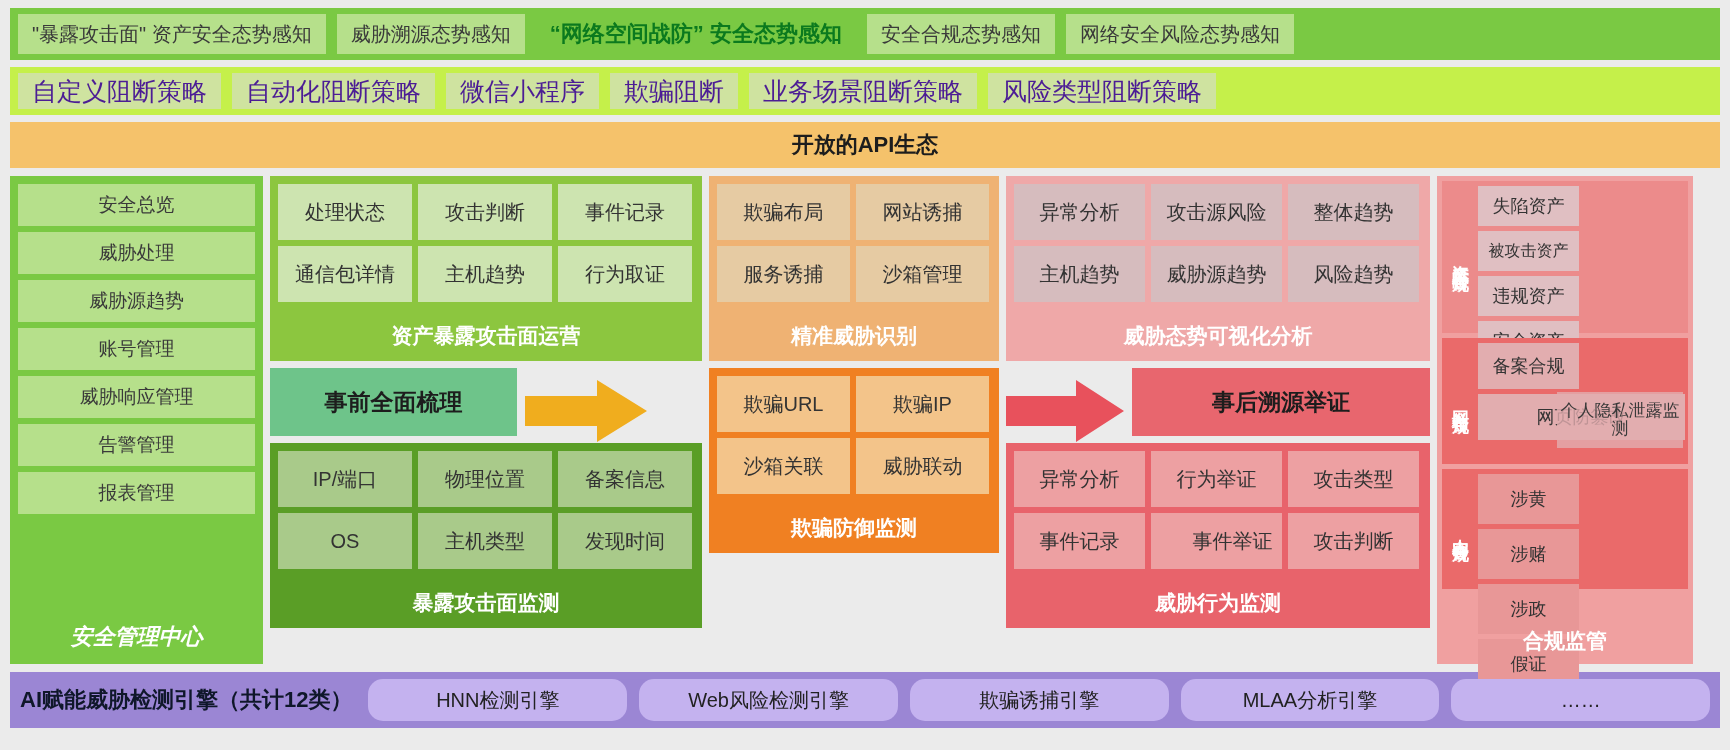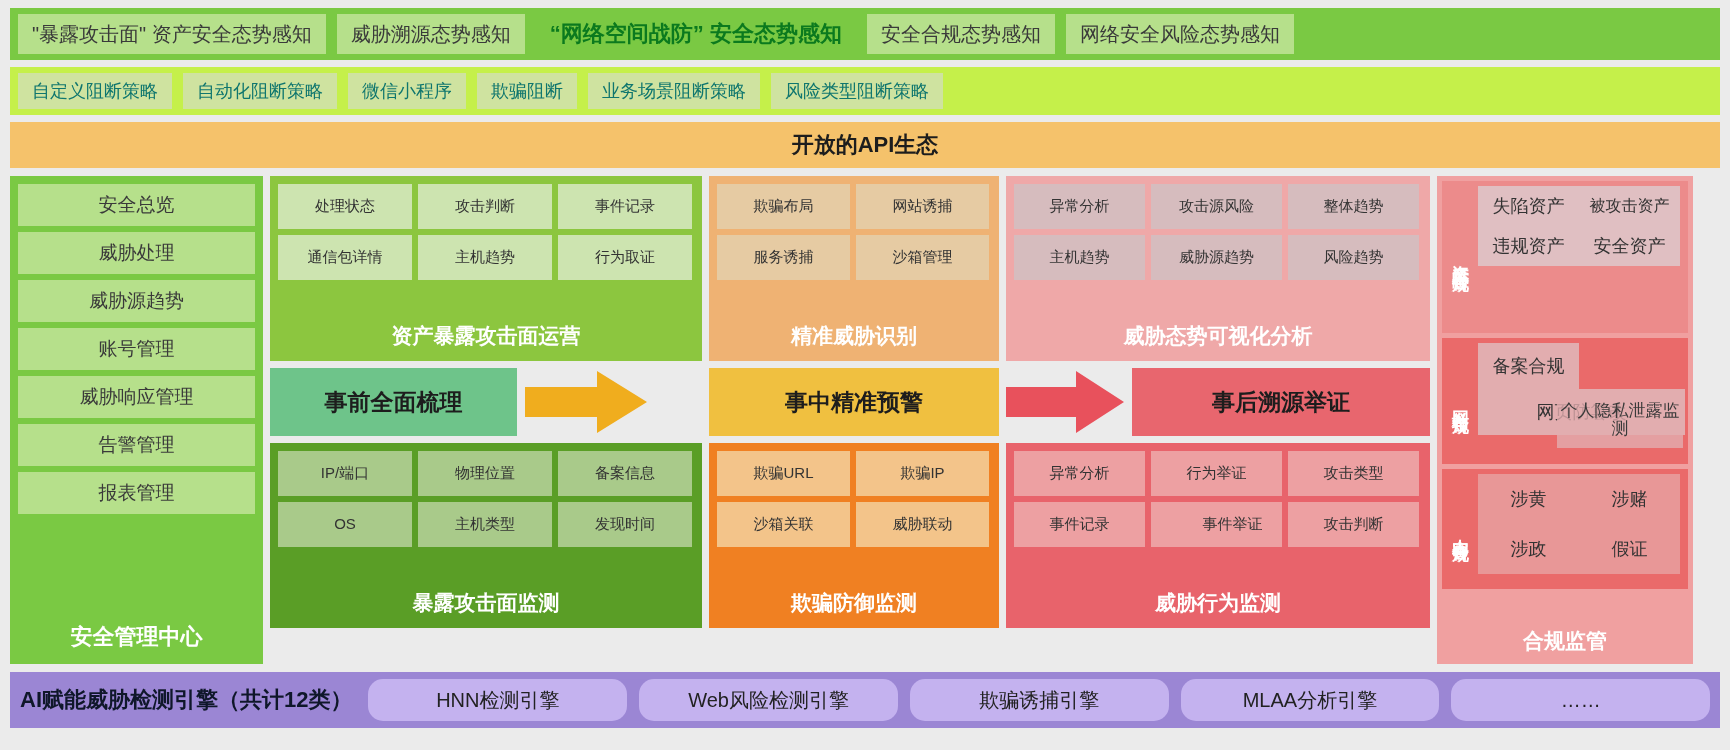--- a/index.html
+++ b/index.html
@@ -35,22 +35,22 @@
   }
 
   
   .band-orchestration{
     height:48px;background:#c5f04a;
     display:flex;align-items:center;gap:11px;
     padding:0 8px;box-sizing:border-box;
     margin-bottom:7px;
   }
   .band-orchestration .chip{
-    height:36px;background:#cfe3a0;color:#0f766e;
-    font-size:18px;flex:0 0 auto;padding:0 14px;
+    height:36px;background:#cfe3a0;color:#4c1d95;
+    font-size:25px;flex:0 0 auto;padding:0 14px;
   }
   .band-orchestration .chip.highlight{
     background:transparent;color:#1a8a1a;font-weight:bold;font-size:22px;
   }
 
   
   .band-api{
     height:46px;background:#f5c26b;
     display:flex;align-items:center;justify-content:center;
     margin-bottom:8px;
@@ -67,39 +67,39 @@
     width:253px;background:#7ac943;
     display:flex;flex-direction:column;
     padding:8px 8px 4px 8px;box-sizing:border-box;
   }
   .col-sidebar .chip{
     background:#b6e08b;color:#3a3a3a;font-size:19px;
     height:42px;margin-bottom:6px;
   }
   .col-sidebar .col-title{
     margin-top:auto;color:#fff;font-weight:bold;font-size:22px;
-    text-align:center;padding:6px 0 8px 0;
+    text-align:center;padding:6px 0 8px 0;font-style:italic;
   }
 
   
   .col-stack{display:flex;flex-direction:column;gap:7px;}
 
   .panel{
     display:flex;flex-direction:column;
     padding:8px 8px 4px 8px;box-sizing:border-box;
   }
   .panel .grid{display:flex;flex-wrap:wrap;gap:6px;}
-  .panel .grid .chip{font-size:15px;height:45px;}
+  .panel .grid .chip{font-size:20px;height:56px;}
   .panel .p-title{
     margin-top:auto;color:#fff;font-weight:bold;font-size:21px;
     text-align:center;padding:5px 0 7px 0;white-space:nowrap;
   }
 
   
-  .arrow-strip{display:flex;align-items:center;height:68px;gap:8px;}
+  .arrow-strip{display:flex;align-items:flex-end;height:68px;gap:8px;}
   .stage{
     display:flex;align-items:center;justify-content:center;
     height:68px;color:#1d1d1d;font-size:23px;font-weight:bold;
   }
   .arrow{
     position:relative;height:50px;flex:0 0 auto;
     display:flex;align-items:center;
   }
   .arrow svg{display:block;}
 
@@ -110,21 +110,21 @@
     padding:5px 5px 3px 5px;box-sizing:border-box;
   }
   .cmp-block{display:flex;gap:5px;padding:5px;box-sizing:border-box;}
   .cmp-vlabel{
     writing-mode:vertical-rl;
     color:#fff;font-weight:bold;font-size:17px;
     letter-spacing:2px;
     display:flex;align-items:center;justify-content:center;
     flex:0 0 26px;line-height:1.05;
   }
-  .cmp-grid{display:flex;flex-wrap:wrap;flex:1;align-content:flex-start;}
+  .cmp-grid{display:flex;flex-wrap:wrap;gap:5px;flex:1;align-content:flex-start;}
   .cmp-grid .chip{font-size:18px;height:40px;}
   .cmp-title{
     margin-top:auto;color:#fff;font-weight:bold;font-size:21px;
     text-align:center;padding:4px 0 6px 0;
   }
   .overlay-chip{
     position:absolute;font-size:17px;line-height:1.05;
     display:flex;align-items:center;justify-content:center;text-align:center;
     color:#3a3a3a;
   }
@@ -221,23 +221,20 @@
       <div class="panel" style="background:#efb273;height:185px;">
         <div class="grid">
           <div class="chip" style="background:#e6cba3;width:133px;">欺骗布局</div>
           <div class="chip" style="background:#e6cba3;width:133px;">网站诱捕</div>
           <div class="chip" style="background:#e6cba3;width:133px;">服务诱捕</div>
           <div class="chip" style="background:#e6cba3;width:133px;">沙箱管理</div>
         </div>
         <div class="p-title">精准威胁识别</div>
       </div>
 
-      <div class="arrow-strip">
-        <div class="stage" style="background:#f0c040;width:290px;">事中精准预警</div>
-      </div>
 
       <div class="panel" style="background:#f08022;height:185px;">
         <div class="grid">
           <div class="chip" style="background:#f3c48a;width:133px;">欺骗URL</div>
           <div class="chip" style="background:#f3c48a;width:133px;">欺骗IP</div>
           <div class="chip" style="background:#f3c48a;width:133px;">沙箱关联</div>
           <div class="chip" style="background:#f3c48a;width:133px;">威胁联动</div>
         </div>
         <div class="p-title">欺骗防御监测</div>
       </div>

